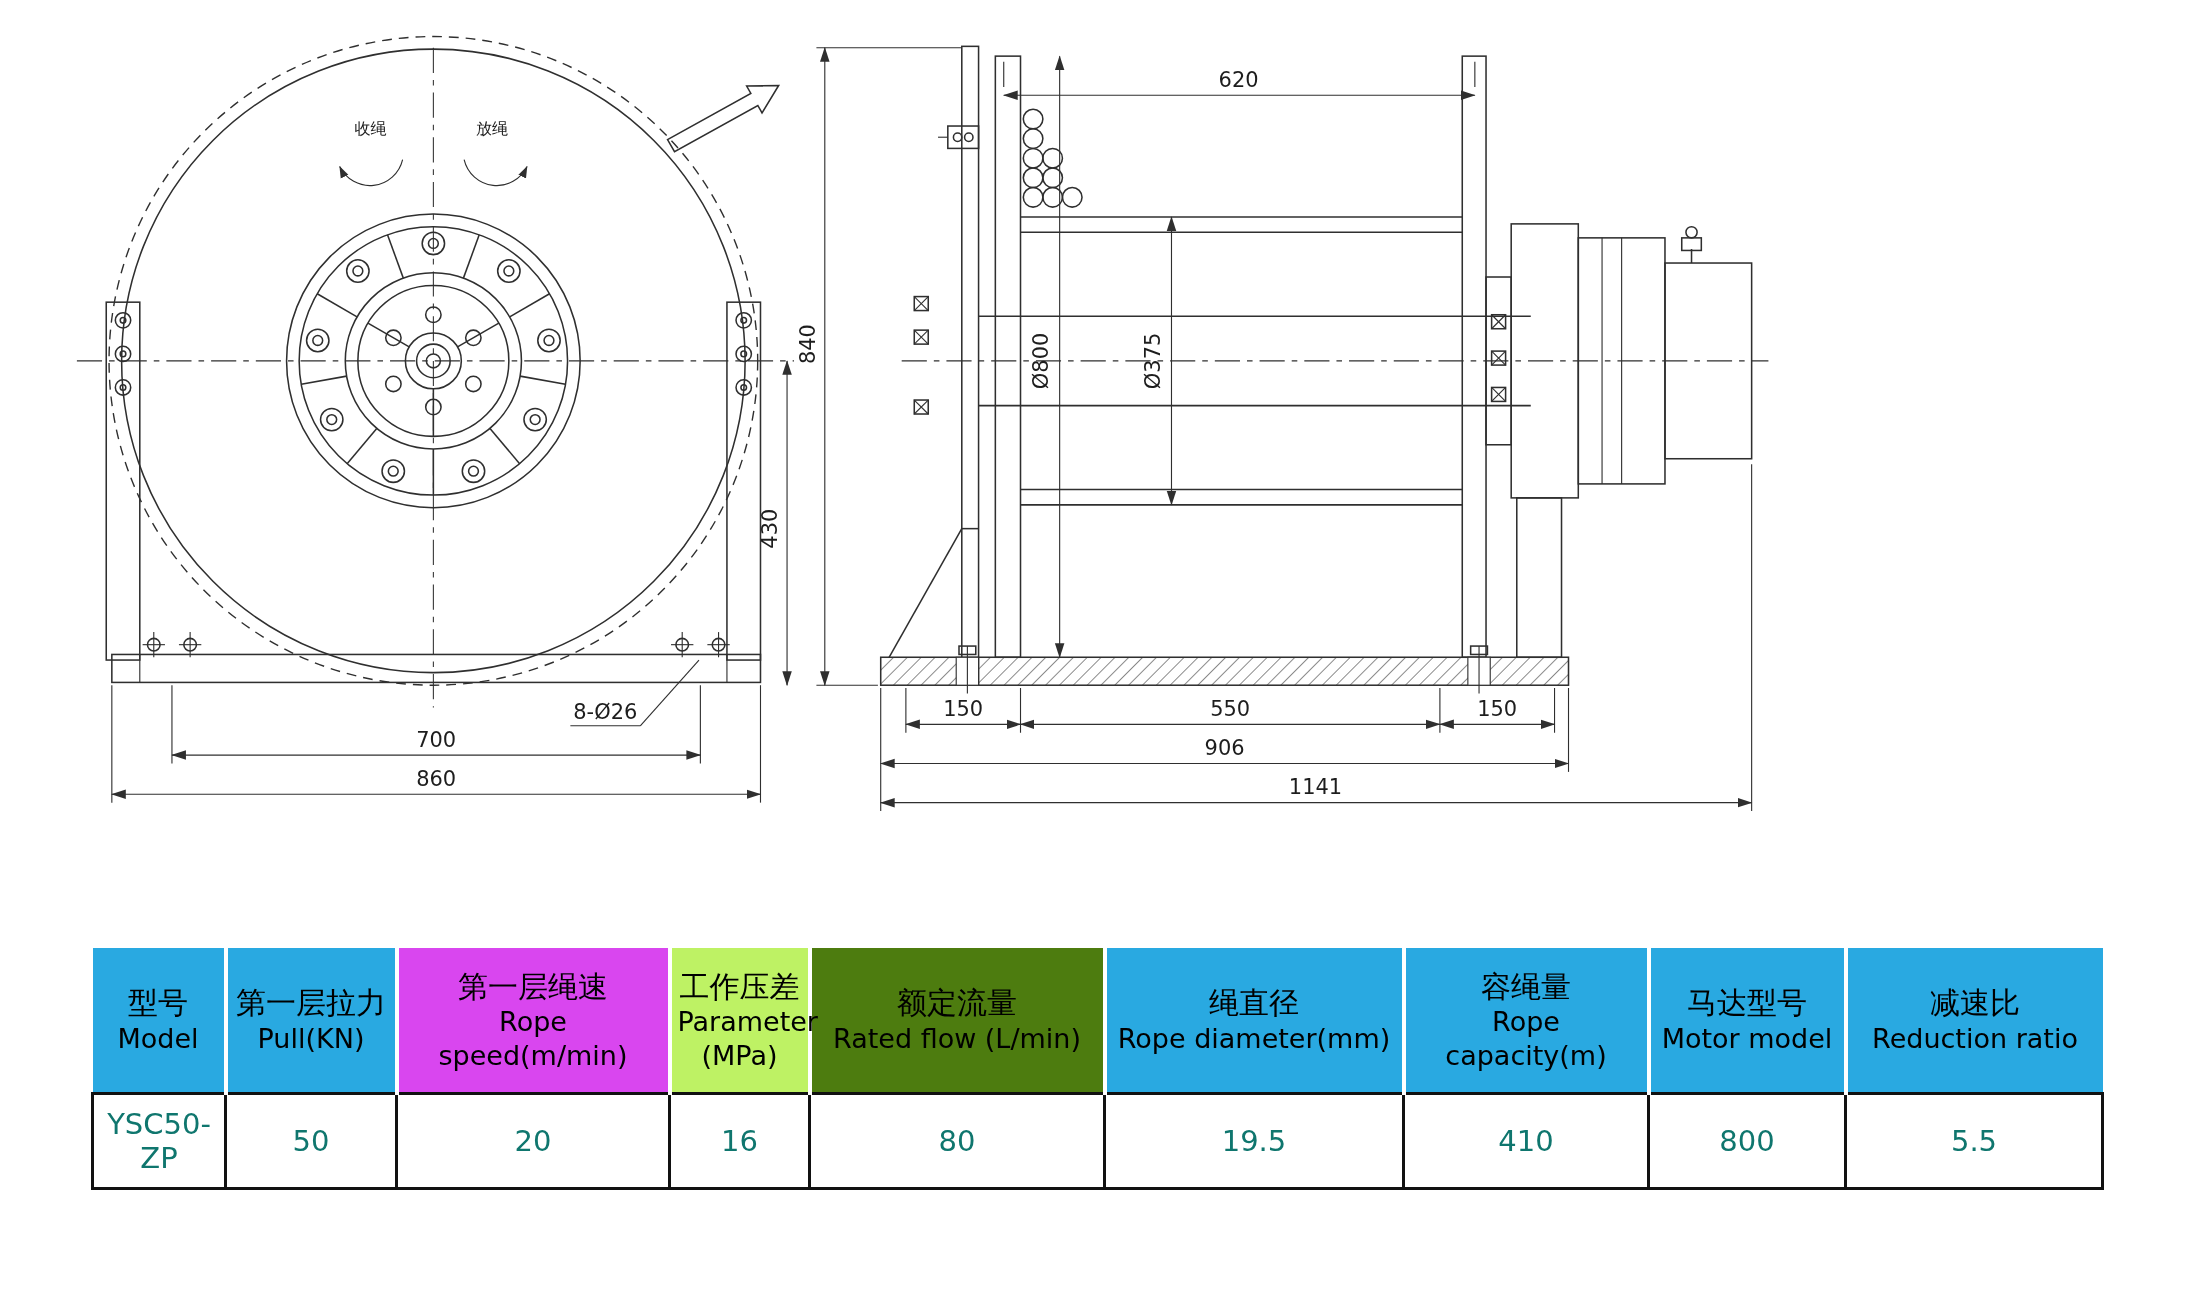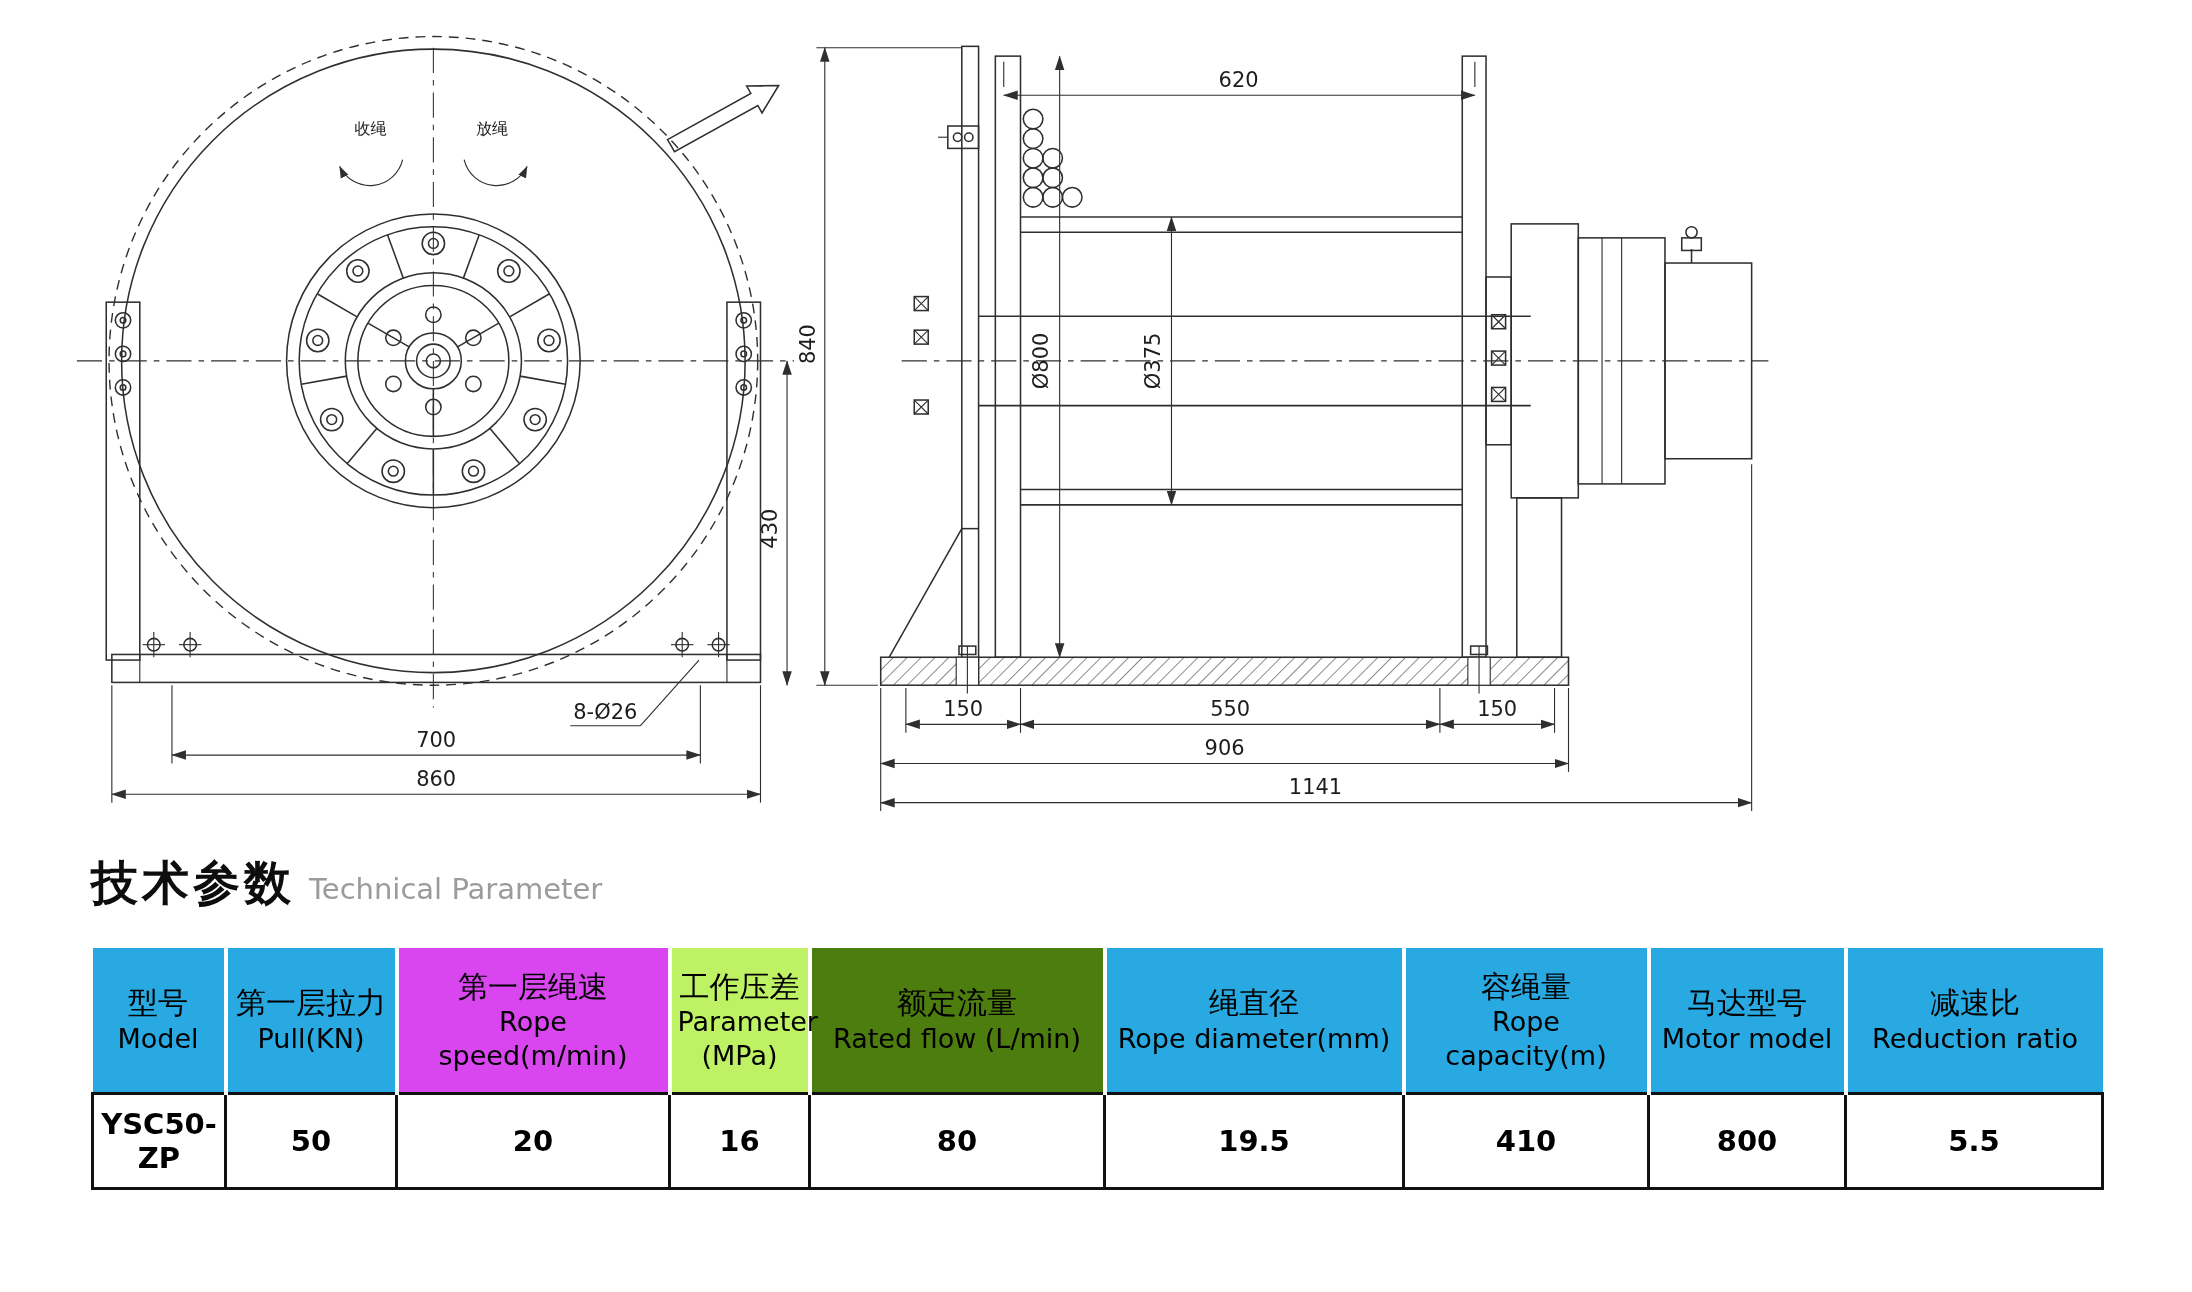--- a/index.html
+++ b/index.html
@@ -24,21 +24,21 @@
   table.spec{position:absolute;left:91px;top:948px;border-collapse:collapse;table-layout:fixed;width:2010px;}
   table.spec th{
     height:140px;padding:2px 6px;text-align:center;vertical-align:middle;
     border-left:4px solid #ffffff;font-weight:normal;
   }
   table.spec th:first-child{border-left:none;}
   table.spec th .zh{font-size:30px;color:#000;line-height:1.25;}
   table.spec th .en{font-size:27px;color:#000;line-height:1.25;}
   table.spec td{
     height:92px;padding:0 4px;text-align:center;vertical-align:middle;
-    border:3px solid #111;font-size:29px;color:#000000;background:#fff;font-weight:bold;
+    border:3px solid #111;font-size:29px;color:#0f766e;background:#fff;
   }
 </style>
 </head>
 <body>
 
 <div class="page">
 
   <svg class="drawing" viewBox="0 0 1568 602">
     <defs>
       <marker id="arr" markerWidth="11" markerHeight="10" refX="10" refY="5" orient="auto-start-reverse" markerUnits="userSpaceOnUse" viewBox="0 0 11 10">
@@ -258,23 +258,20 @@
       <text x="880" y="512" class="dim">550</text>
       <line x1="1030" y1="518" x2="1112" y2="518" class="thin" marker-start="url(#arr)" marker-end="url(#arr)"></line>
       <text x="1071" y="512" class="dim">150</text>
       <line x1="630" y1="546" x2="1122" y2="546" class="thin" marker-start="url(#arr)" marker-end="url(#arr)"></line>
       <text x="876" y="540" class="dim">906</text>
       <line x1="630" y1="574" x2="1253" y2="574" class="thin" marker-start="url(#arr)" marker-end="url(#arr)"></line>
       <text x="941" y="568" class="dim">1141</text>
     </g>
   </svg>
 
-  <div class="title-row">
-    <span class="title-zh">技术参数</span><span class="title-en">Technical Parameter</span>
-  </div>
 
   <table class="spec">
     <colgroup>
       <col style="width:133px">
         <col style="width:171px">
         <col style="width:273px">
       <col style="width:140px">
         <col style="width:295px">
         <col style="width:299px">
       <col style="width:245px">

